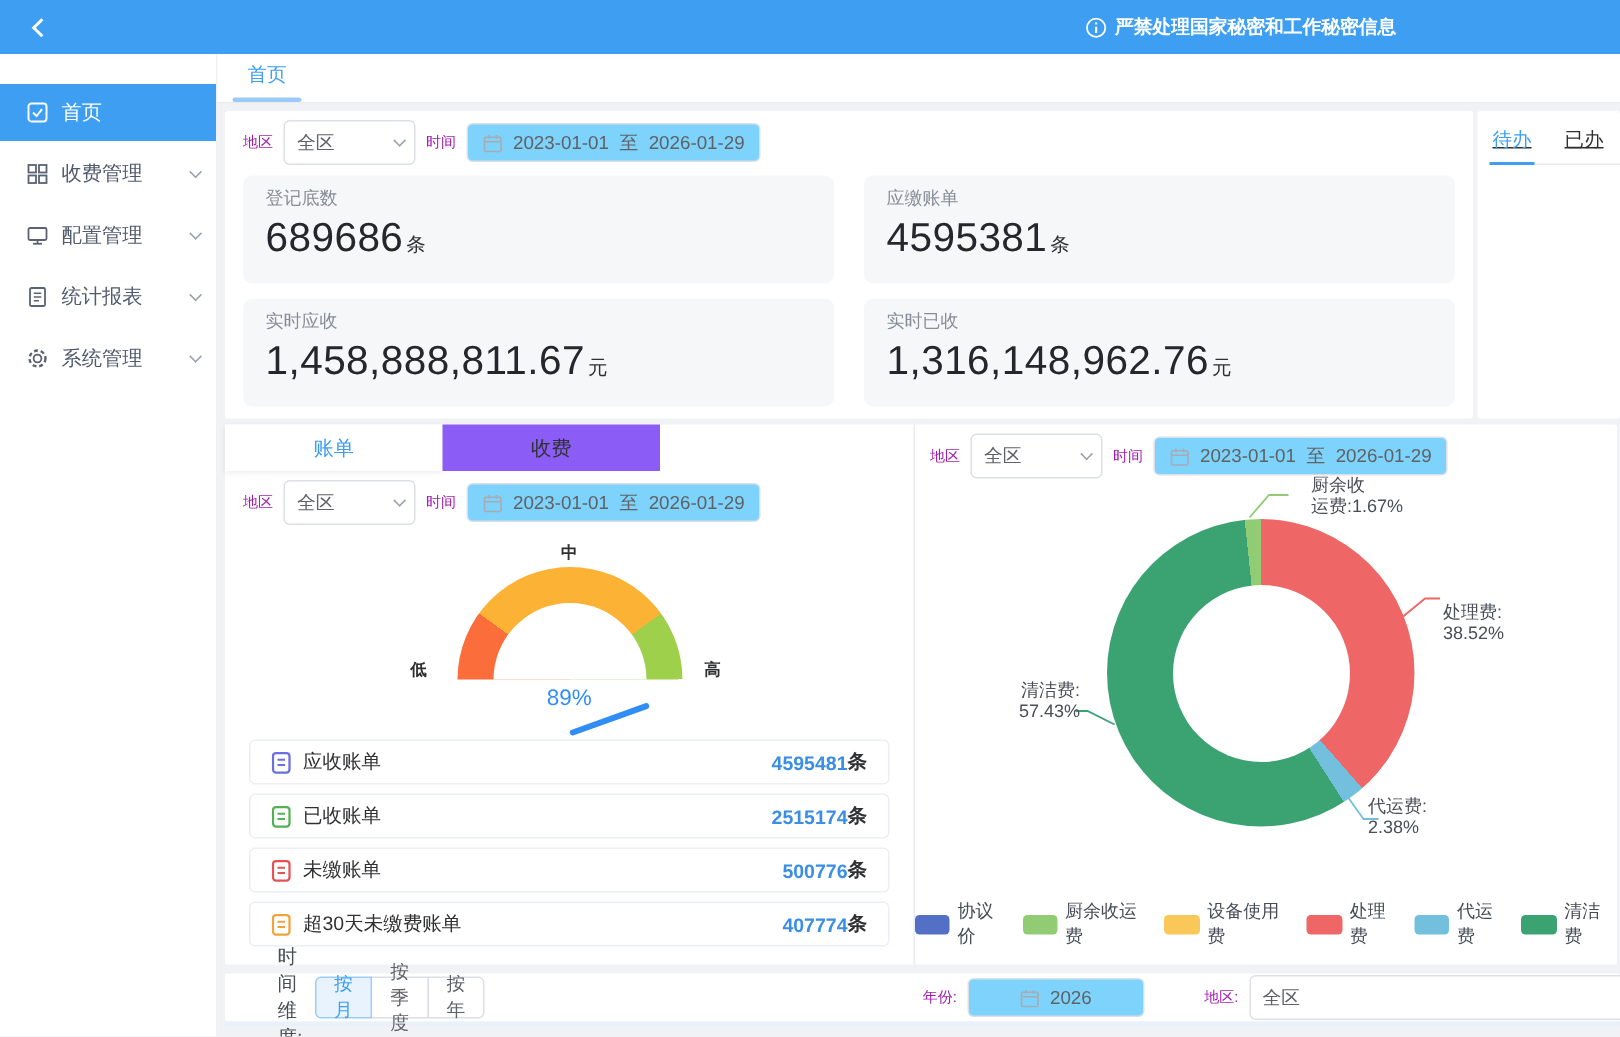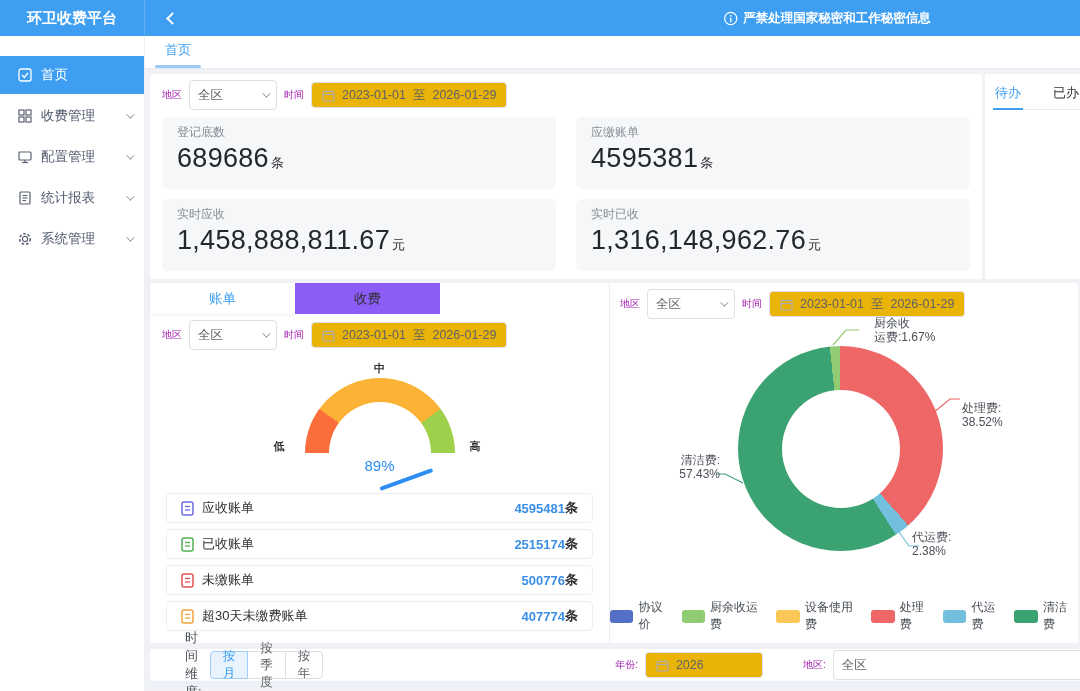--- a/index.html
+++ b/index.html
@@ -36,30 +36,30 @@
   .content-inner { flex:1; padding:5px 0 0 5px; }
 
   
   .row1 { display:flex; height:205px; }
   .main-card { flex:1; background:#fff; margin-right:3px; padding:7px 12px; border-radius:2px; }
   .filter-row { display:flex; align-items:center; gap:7px; height:28px; }
   .filter-label { font-size:10px; color:#a21caf; flex:none; }
   .select-box { height:30px; min-width:88px; border:1px solid #dcdfe6; border-radius:4px; background:#fff;
     display:flex; align-items:center; justify-content:space-between; padding:0 8px; color:#606266;
     font-size:12.5px; cursor:pointer; }
-  .date-box { height:26px; border:1px solid #dcdfe6; border-radius:4px; background:#eab308; display:flex;
-    align-items:center; gap:7px; padding:0 10px; color:#606266; font-size:12.5px; cursor:pointer; }
+  .date-box { height:26px; border:1px solid #dcdfe6; border-radius:4px; background:#7dd3fc; display:flex;
+    align-items:center; gap:7px; padding:0 10px; color:#606266; font-size:12.5px; cursor:pointer;justify-content:center; }
   .stats-grid { margin-top:8px; display:grid; grid-template-columns:1fr 1fr; gap:10px 20px; }
   .stat-card { background:#f6f7f9; border-radius:6px; padding:7px 15px; height:72px; }
   .stat-label { font-size:12px; color:#878d97; }
   .stat-value { font-size:27px; font-weight:500; color:#24272c; letter-spacing:.3px; line-height:1.3; }
   .stat-unit { font-size:13px; font-weight:normal; color:#303133; margin-left:2px; }
 
   .todo-card { width:95px; flex:none; background:#fff; padding:10px 0 0 10px; border-radius:2px; }
-  .todo-tabs { display:flex; gap:32px; border-bottom:1px solid #e8eaee; padding-bottom:7px; }
+  .todo-tabs { display:flex; gap:22px; border-bottom:1px solid #e8eaee; padding-bottom:7px;text-decoration:underline; }
   .todo-tab { font-size:13px; color:#303133; cursor:pointer; position:relative; }
   .todo-tab.active { color:#3d9ef2; }
   .todo-tab.active .underline { position:absolute; left:-2px; right:-2px; bottom:-8px; height:2px; background:#3d9ef2; }
 
   
   .row2 { display:flex; height:360px; background:#fff; margin-top:4px; margin-right:2px; border-radius:2px; }
   .bill-col { width:460px; flex:none; border-right:1px solid #e9ecf1; }
   .bill-tabs { display:flex; }
   .bill-tab { width:145px; height:31px; display:flex; align-items:center; justify-content:center;
     font-size:13.5px; cursor:pointer; background:#8b5cf6; color:#303133; }
@@ -119,21 +119,20 @@
   .year-input { width:128px; }
   .region-select-wide { width:268px; }
   .bottom-strip { height:3px; background:#e9f1fa; margin-top:0; }
 
   svg { display:block; }
 </style>
 </head>
 <body>
 
 <div class="header">
-  <div class="logo">环卫收费平台</div>
   <div class="collapse-btn">
     <span class="chev-left"></span>
   </div>
   <div class="notice">
     <svg width="15" height="15" viewBox="0 0 15 15">
       <circle cx="7.5" cy="7.5" r="6.1" fill="none" stroke="#fff" stroke-width="1.2"></circle>
       <line x1="7.5" y1="4" x2="7.5" y2="5.4" stroke="#fff" stroke-width="1.4"></line>
       <line x1="7.5" y1="6.8" x2="7.5" y2="11" stroke="#fff" stroke-width="1.4"></line>
     </svg>
     <span>严禁处理国家秘密和工作秘密信息</span>

